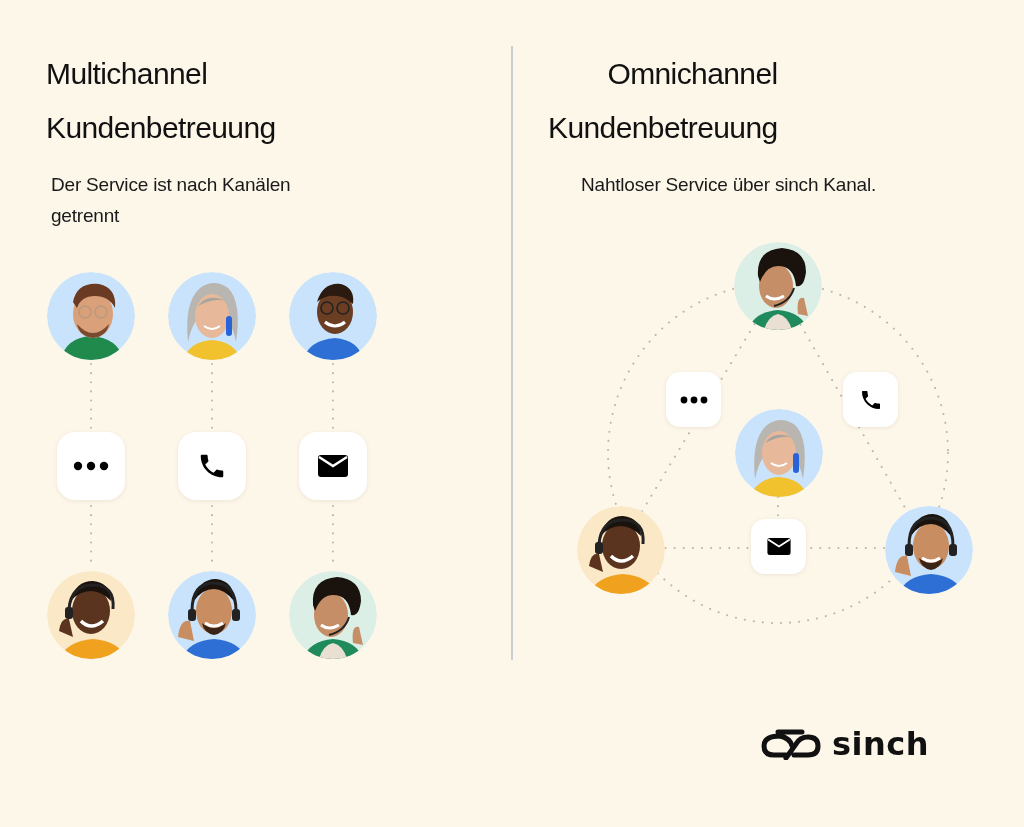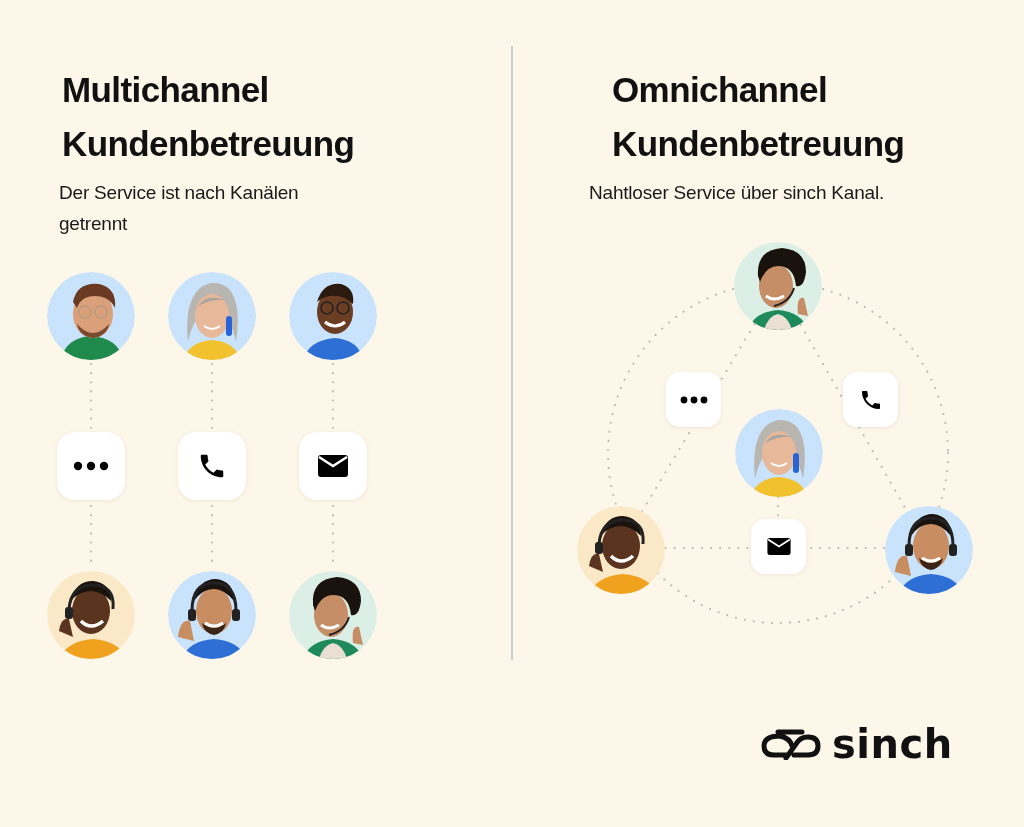--- a/index.html
+++ b/index.html
@@ -4,26 +4,26 @@
 <style>
   html, body { margin: 0; padding: 0; }
   body {
     width: 1024px; height: 827px; overflow: hidden;
     background: #fdf7ea;
     font-family: "Liberation Sans", "DejaVu Sans", sans-serif;
     color: #111;
     position: relative;
   }
   .title {
-    position: absolute; margin: 16px;
-    font-size: 35px; line-height: 54px; font-weight: 700;
+    position: absolute; margin: 0;
+    font-size: 30px; line-height: 54px; font-weight: 400;
     letter-spacing: -0.6px; color: #111;
   }
   .subtitle {
-    position: absolute; margin: 12px;
+    position: absolute; margin: 4px;
     font-size: 19px; line-height: 31px; color: #1a1a1a;
     letter-spacing: -0.2px;
   }
   .divider {
     position: absolute; left: 511px; top: 46px; width: 2px; height: 614px;
     background: #c9cfcf;
   }
   .lines { position: absolute; left: 0; top: 0; width: 1024px; height: 827px; }
   .avatar {
     position: absolute; width: 88px; height: 88px; border-radius: 50%;
@@ -35,38 +35,38 @@
     background: #ffffff;
     box-shadow: 0 1px 4px rgba(120,100,60,0.12);
     display: flex; align-items: center; justify-content: center;
   }
   .chan.sm { width: 55px; height: 55px; border-radius: 14px; }
   .chan svg { display: block; }
   .logo {
     position: absolute; left: 760px; top: 722px; display: flex; align-items: center;
   }
   .logo-word {
-    font-size: 40px; font-weight: 700; letter-spacing: 0.5px; color: #111;
+    font-size: 32px; font-weight: 700; letter-spacing: 0.5px; color: #111;
     margin-left: 10px; line-height: 44px;
     font-family: "DejaVu Sans", sans-serif;
   }
 </style>
 </head>
 <body>
 
 <h1 class="title" style="left:46px; top:47px;">
   <span>Multichannel</span><br>
   <span>Kundenbetreuung</span>
 </h1>
 <p class="subtitle" style="left:47px; top:165px;">
   <span>Der Service ist nach Kanälen</span><br>
   <span>getrennt</span>
 </p>
 
-<h1 class="title" style="left:596px; top:47px;">
+<h1 class="title" style="left:548px; top:47px;text-align:right;">
   <span>Omnichannel</span><br>
   <span>Kundenbetreuung</span>
 </h1>
 <p class="subtitle" style="left:577px; top:165px;">Nahtloser Service über sinch Kanal.</p>
 
 <div class="divider"></div>
 
 <svg class="lines" viewBox="0 0 1024 827">
   <g stroke="#b9b6ad" stroke-width="2" stroke-linecap="round" stroke-dasharray="0.1 9" fill="none">
 

